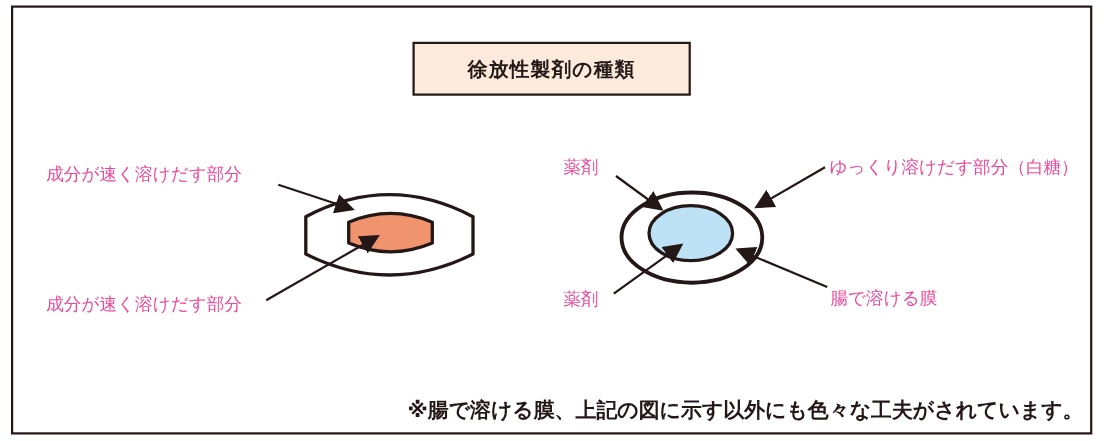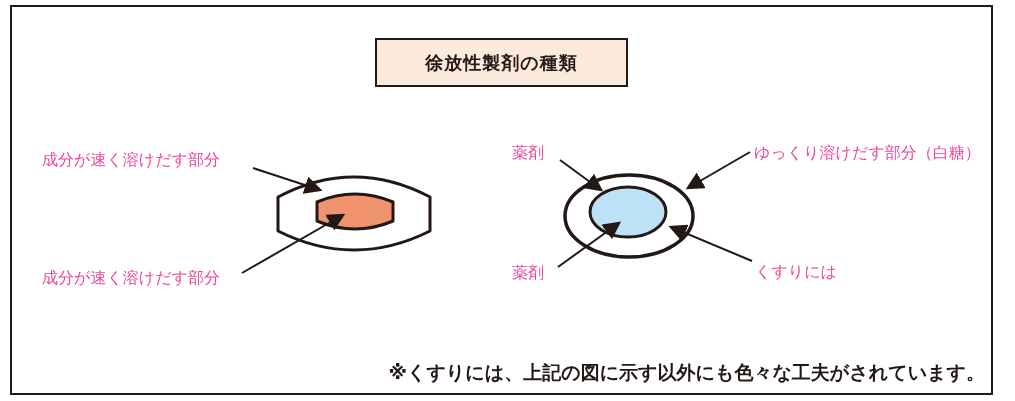--- a/index.html
+++ b/index.html
@@ -112,17 +112,17 @@
     <line class="arrow" x1="558" y1="267" x2="619" y2="223" marker-end="url(#ah)"></line>
     <line class="arrow" x1="752" y1="261" x2="671" y2="227" marker-end="url(#ah)"></line>
   </svg>
 
   <div class="lbl lbl-fast">成分が速く溶けだす部分</div>
   <div class="lbl lbl-slow">成分が速く溶けだす部分</div>
 
   <div class="lbl lbl-drug-top">薬剤</div>
   <div class="lbl lbl-coating">ゆっくり溶けだす部分（白糖）</div>
   <div class="lbl lbl-drug-bottom">薬剤</div>
-  <div class="lbl lbl-membrane">くすりには</div>
+  <div class="lbl lbl-membrane">腸で溶ける膜</div>
 
-  <div class="footnote">※くすりには、上記の図に示す以外にも色々な工夫がされています。</div>
+  <div class="footnote">※腸で溶ける膜、上記の図に示す以外にも色々な工夫がされています。</div>
 
 </div>
 
 </body></html>

